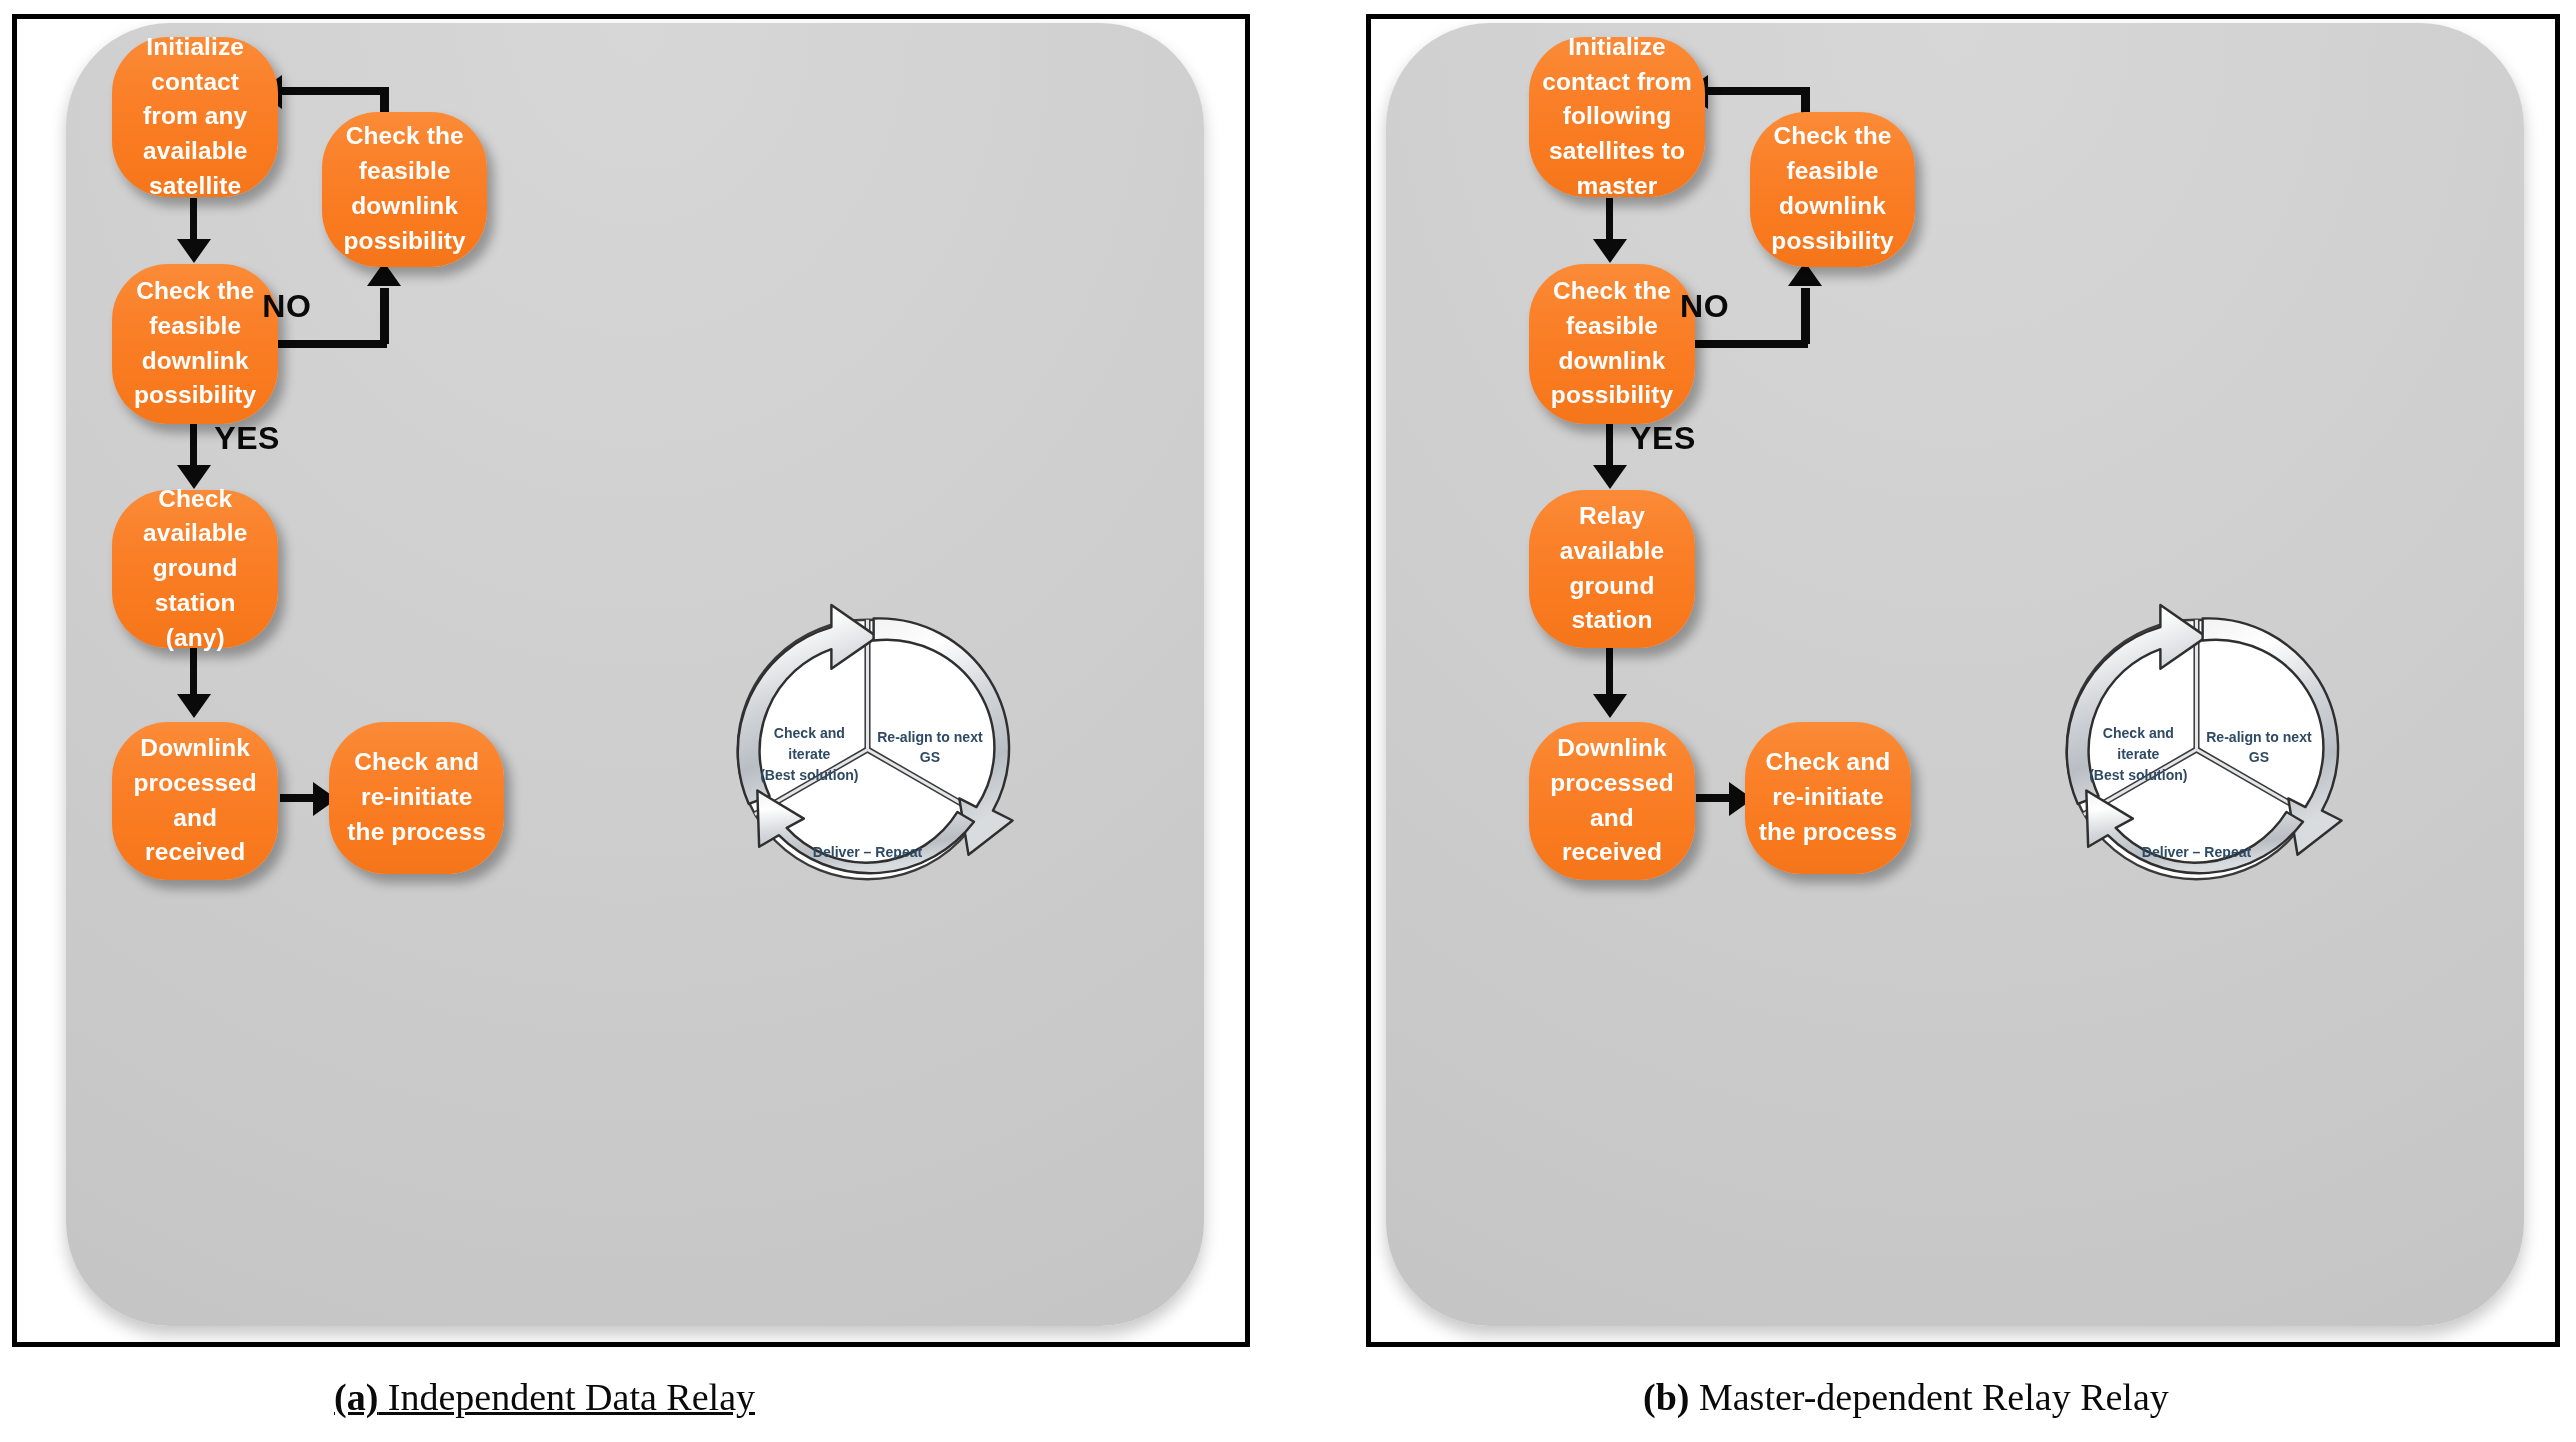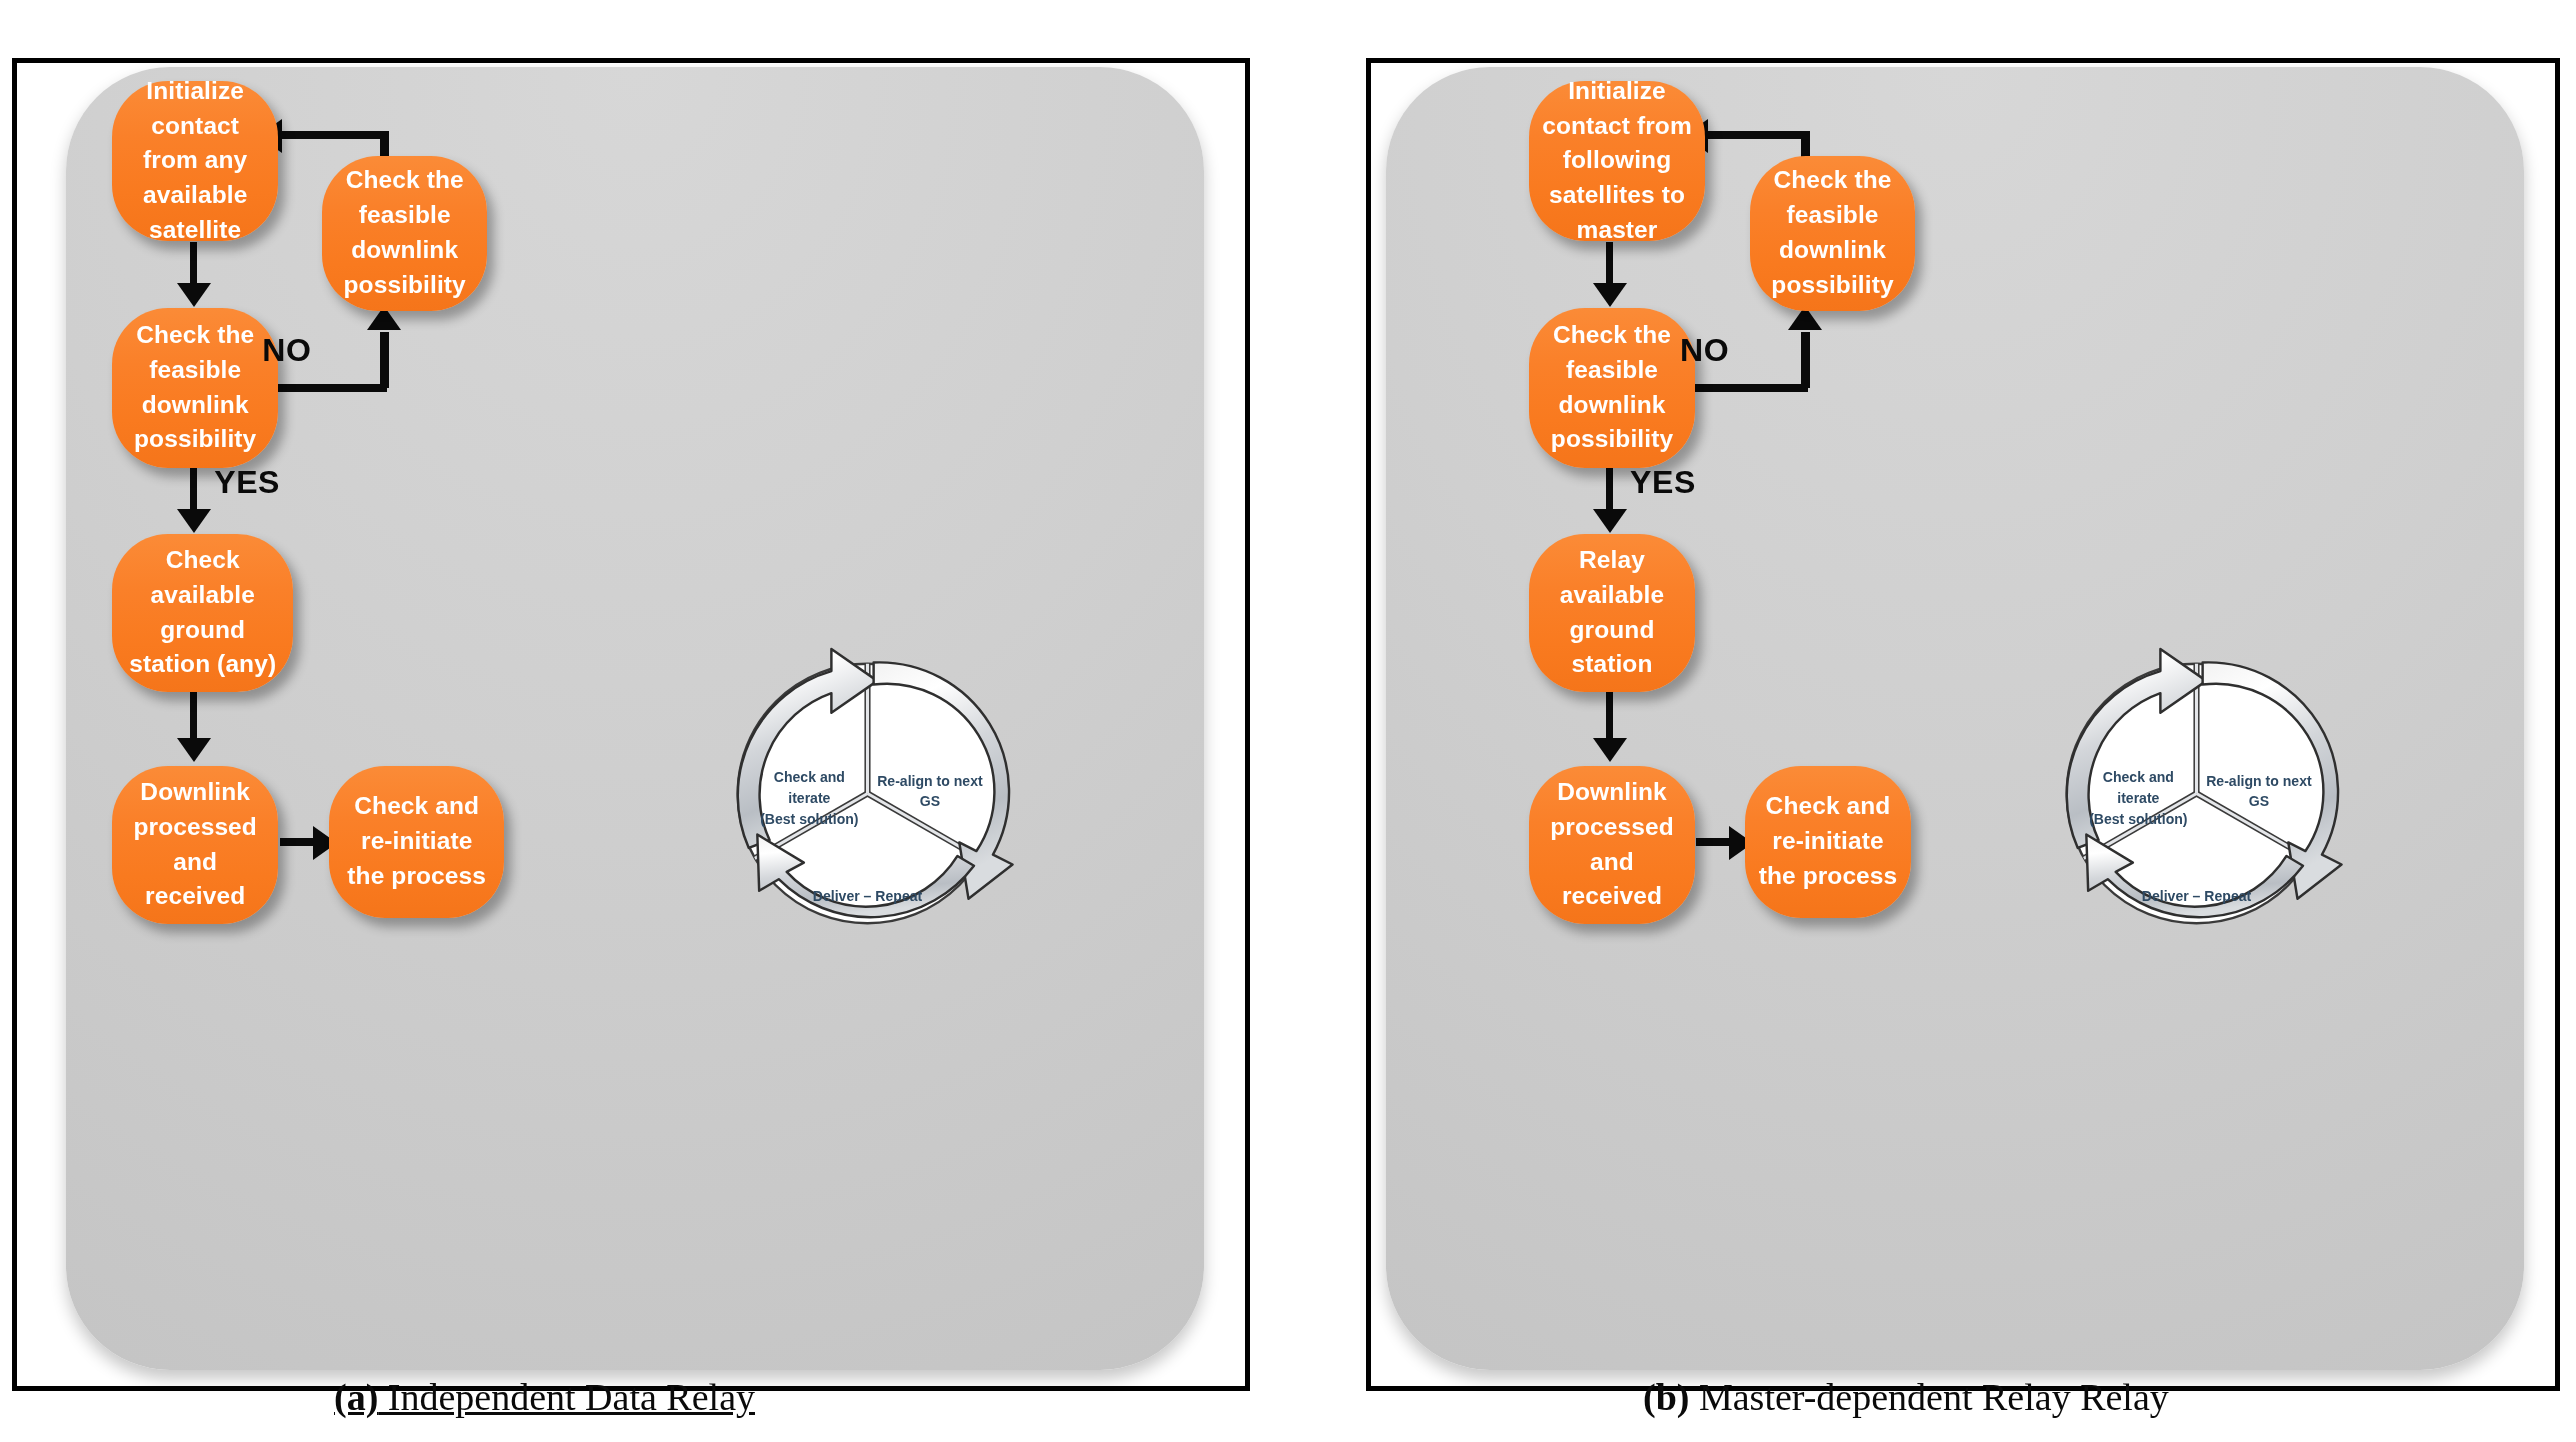--- a/index.html
+++ b/index.html
@@ -7,21 +7,20 @@
     width:2576px;height:1443px;position:relative;overflow:hidden;
     font-family:"Liberation Sans",sans-serif;
   }
 
   
   .panel{
     position:absolute;
     background:#ffffff;
     border:5.5px solid #000000;
     box-sizing:border-box;
-    margin-top:44px;
   }
   #panel-a{ left:12.2px;  top:13.5px; width:1238px; height:1333px; }
   #panel-b{ left:1366px;top:13.5px; width:1194px; height:1333px; }
 
   
   .plate{
     position:absolute;
     background:
       radial-gradient(120% 120% at 50% 0%, #d7d7d7 0%, #cfcfcf 45%, #c3c3c3 100%);
     border-radius:104px;
@@ -113,21 +112,21 @@
   </div>
 
   <div class="node" style="left:305px;top:93px;width:165px;height:155px;border-radius:56px;font-size:24.5px;">
     <span>Check the feasible downlink possibility</span>
   </div>
 
   <div class="node" style="left:95px;top:245px;width:166px;height:160px;border-radius:56px;font-size:24.5px;">
     <span>Check the feasible downlink possibility</span>
   </div>
 
-  <div class="node" style="left:95px;top:471px;width:181px;height:158px;border-radius:56px;font-size:24.5px;">
+  <div class="node" style="left:95px;top:471px;width:166px;height:158px;border-radius:56px;font-size:24.5px;">
     <span>Check available ground station (any)</span>
   </div>
 
   <div class="node" style="left:95px;top:703px;width:166px;height:158px;border-radius:56px;font-size:24.5px;">
     <span>Downlink processed and received</span>
   </div>
 
   <div class="node" style="left:312px;top:703px;width:175px;height:152px;border-radius:56px;font-size:24.5px;">
     <span>Check and re-initiate the process</span>
   </div>

